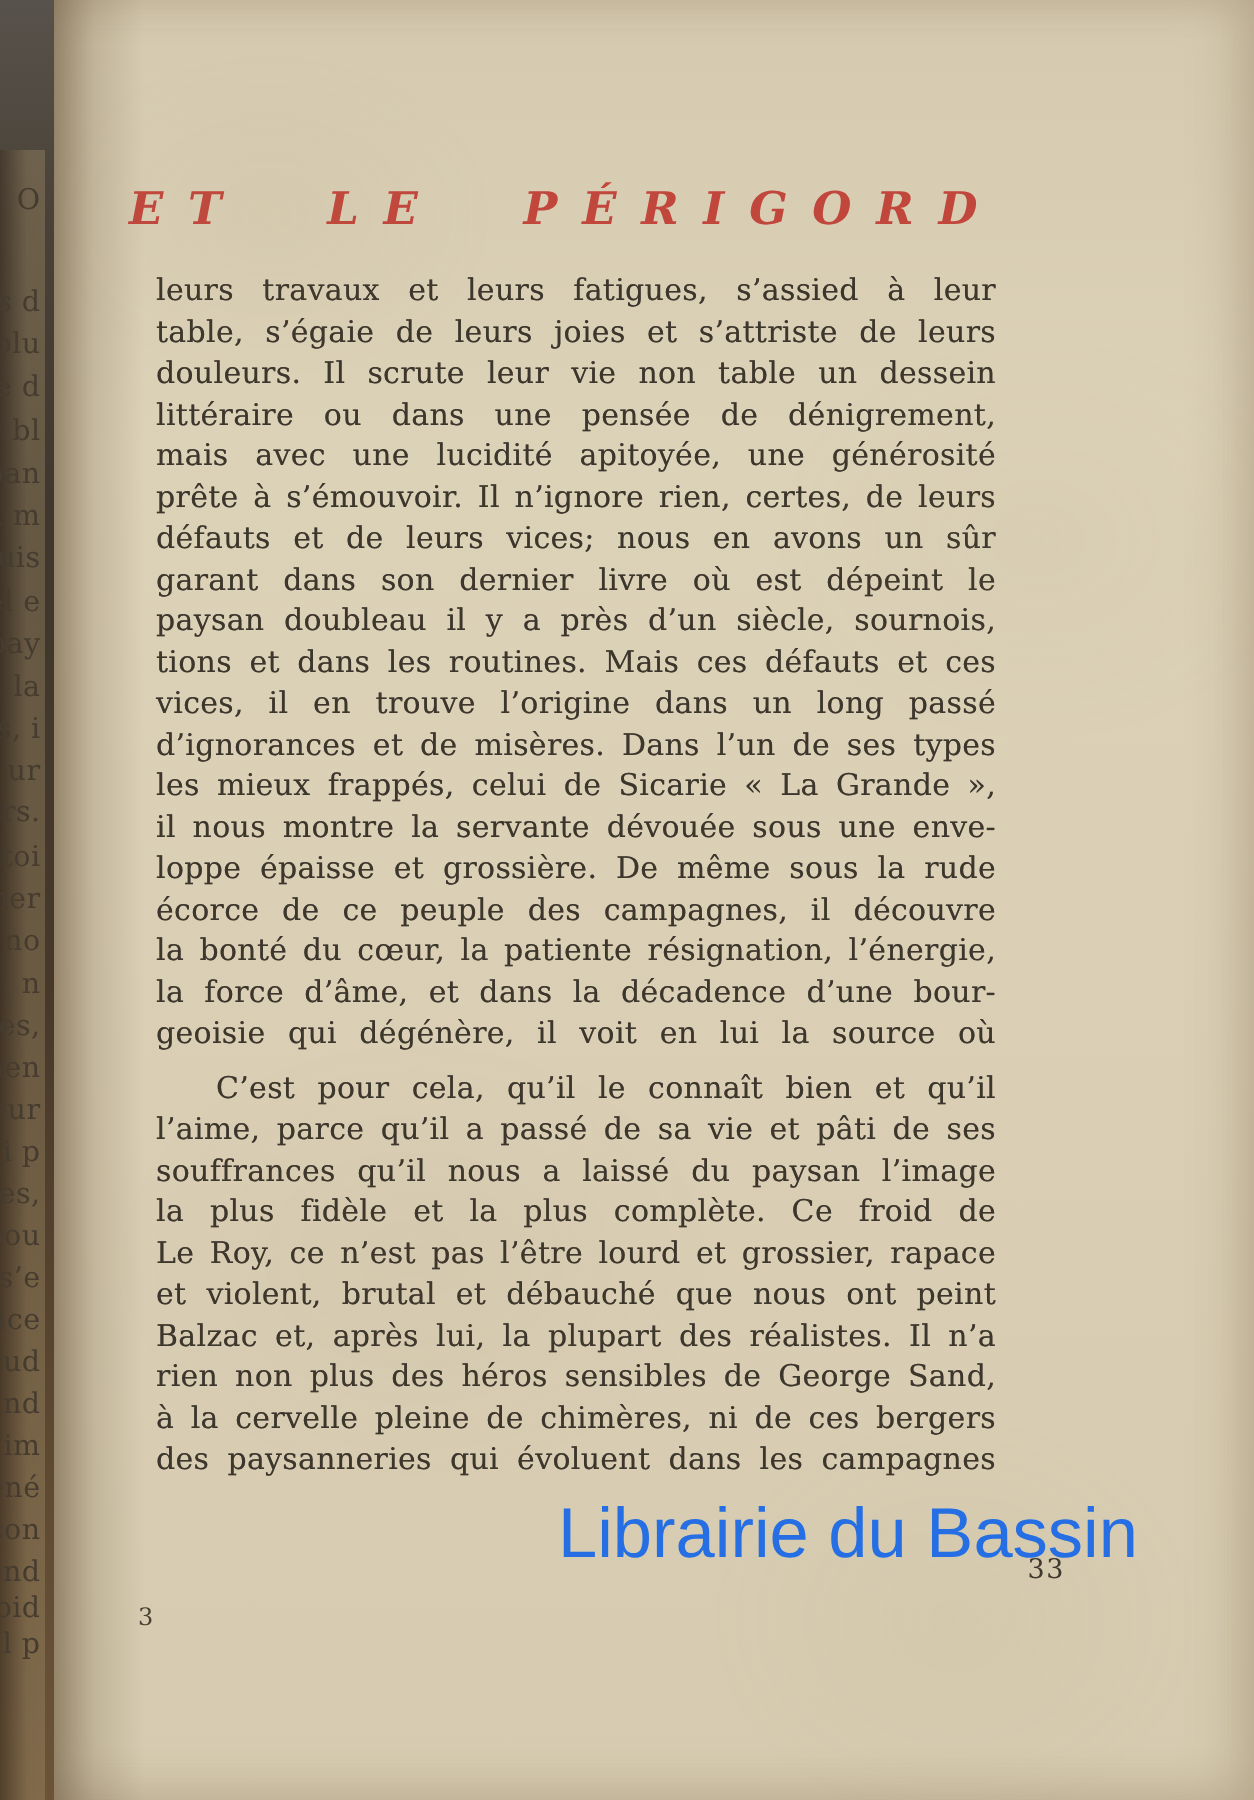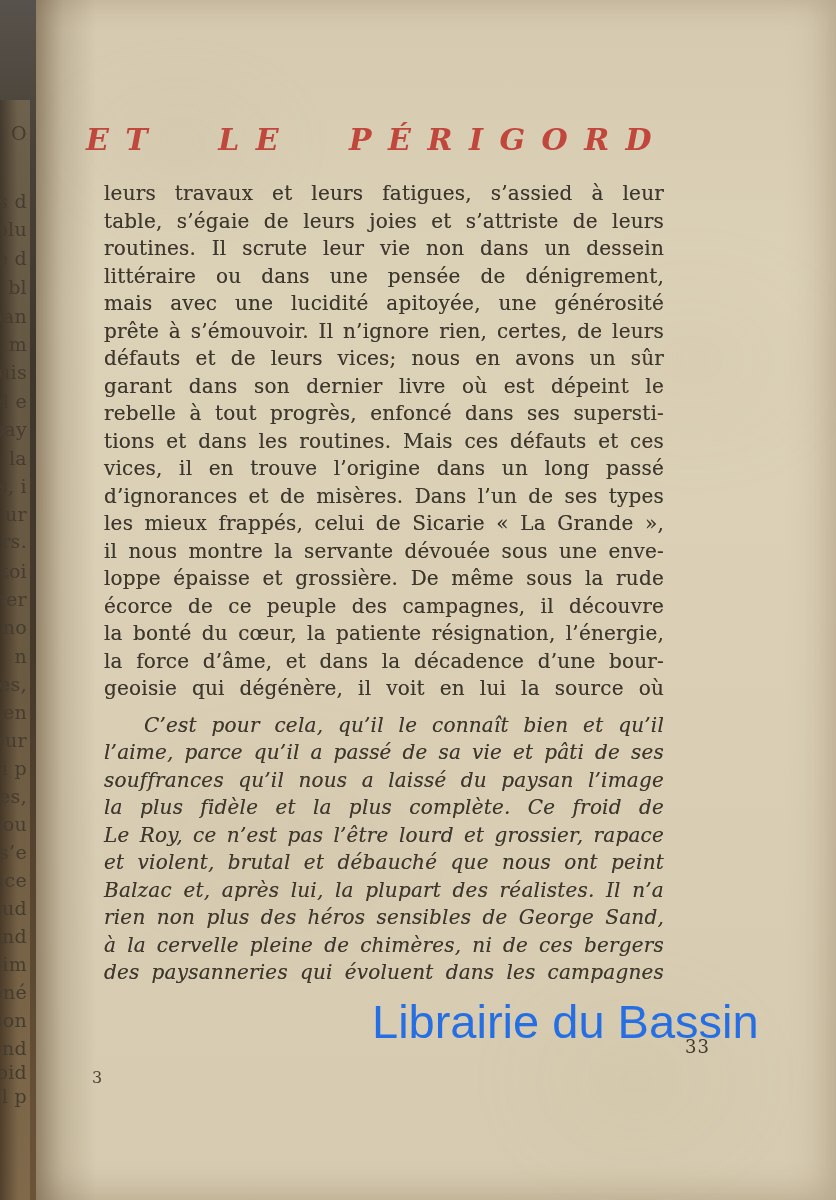--- a/index.html
+++ b/index.html
@@ -56,21 +56,21 @@
     font-size:30px;color:var(--header-red);
     letter-spacing:0.55em;word-spacing:0.9em;white-space:nowrap;
   }
   .body-text{
     position:absolute;left:48px;top:180px;width:580px;
     font-size:20px;line-height:27.5px;color:var(--ink);
     letter-spacing:0.2px;
     text-shadow:0 0 0.4px rgba(61,54,44,0.55);
   }
   .para{margin:0;}
-  .para + .para{margin-top:9px;font-style:italic;}
+  .para + .para{margin-top:9px;}
   .line{
     text-align:justify;text-align-last:justify;
     min-height:27.5px;white-space:normal;margin-left:20px;
   }
   .line.no-just{text-align-last:left;}
   .para.indent .line:first-child{padding-left:40px;}
   .folio{
     position:absolute;left:649px;top:1036px;
     font-size:18px;color:var(--ink);letter-spacing:1px;
   }
@@ -126,27 +126,27 @@
       <span class="fragment" style="top: 961px;">n froid</span>
       <span class="fragment" style="top: 985px;">é. Il p</span>
     </div>
   <div class="page">
     <div class="gutter-shadow"></div>
     <h1 class="running-head">ET LE PÉRIGORD</h1>
     <div class="body-text" id="body-text">
         <div class="para">
           <div class="line">leurs travaux et leurs fatigues, s’assied à leur</div>
           <div class="line">table, s’égaie de leurs joies et s’attriste de leurs</div>
-          <div class="line">routines. Il scrute leur vie non dans un dessein</div>
+          <div class="line">douleurs. Il scrute leur vie non table un dessein</div>
           <div class="line">littéraire ou dans une pensée de dénigrement,</div>
           <div class="line">mais avec une lucidité apitoyée, une générosité</div>
           <div class="line">prête à s’émouvoir. Il n’ignore rien, certes, de leurs</div>
           <div class="line">défauts et de leurs vices; nous en avons un sûr</div>
           <div class="line">garant dans son dernier livre où est dépeint le</div>
-          <div class="line">rebelle à tout progrès, enfoncé dans ses supersti-</div>
+          <div class="line">paysan doubleau il y a près d’un siècle, sournois,</div>
           <div class="line">tions et dans les routines. Mais ces défauts et ces</div>
           <div class="line">vices, il en trouve l’origine dans un long passé</div>
           <div class="line">d’ignorances et de misères. Dans l’un de ses types</div>
           <div class="line">les mieux frappés, celui de Sicarie « La Grande »,</div>
           <div class="line">il nous montre la servante dévouée sous une enve-</div>
           <div class="line">loppe épaisse et grossière. De même sous la rude</div>
           <div class="line">écorce de ce peuple des campagnes, il découvre</div>
           <div class="line">la bonté du cœur, la patiente résignation, l’énergie,</div>
           <div class="line">la force d’âme, et dans la décadence d’une bour-</div>
           <div class="line">geoisie qui dégénère, il voit en lui la source où</div>

